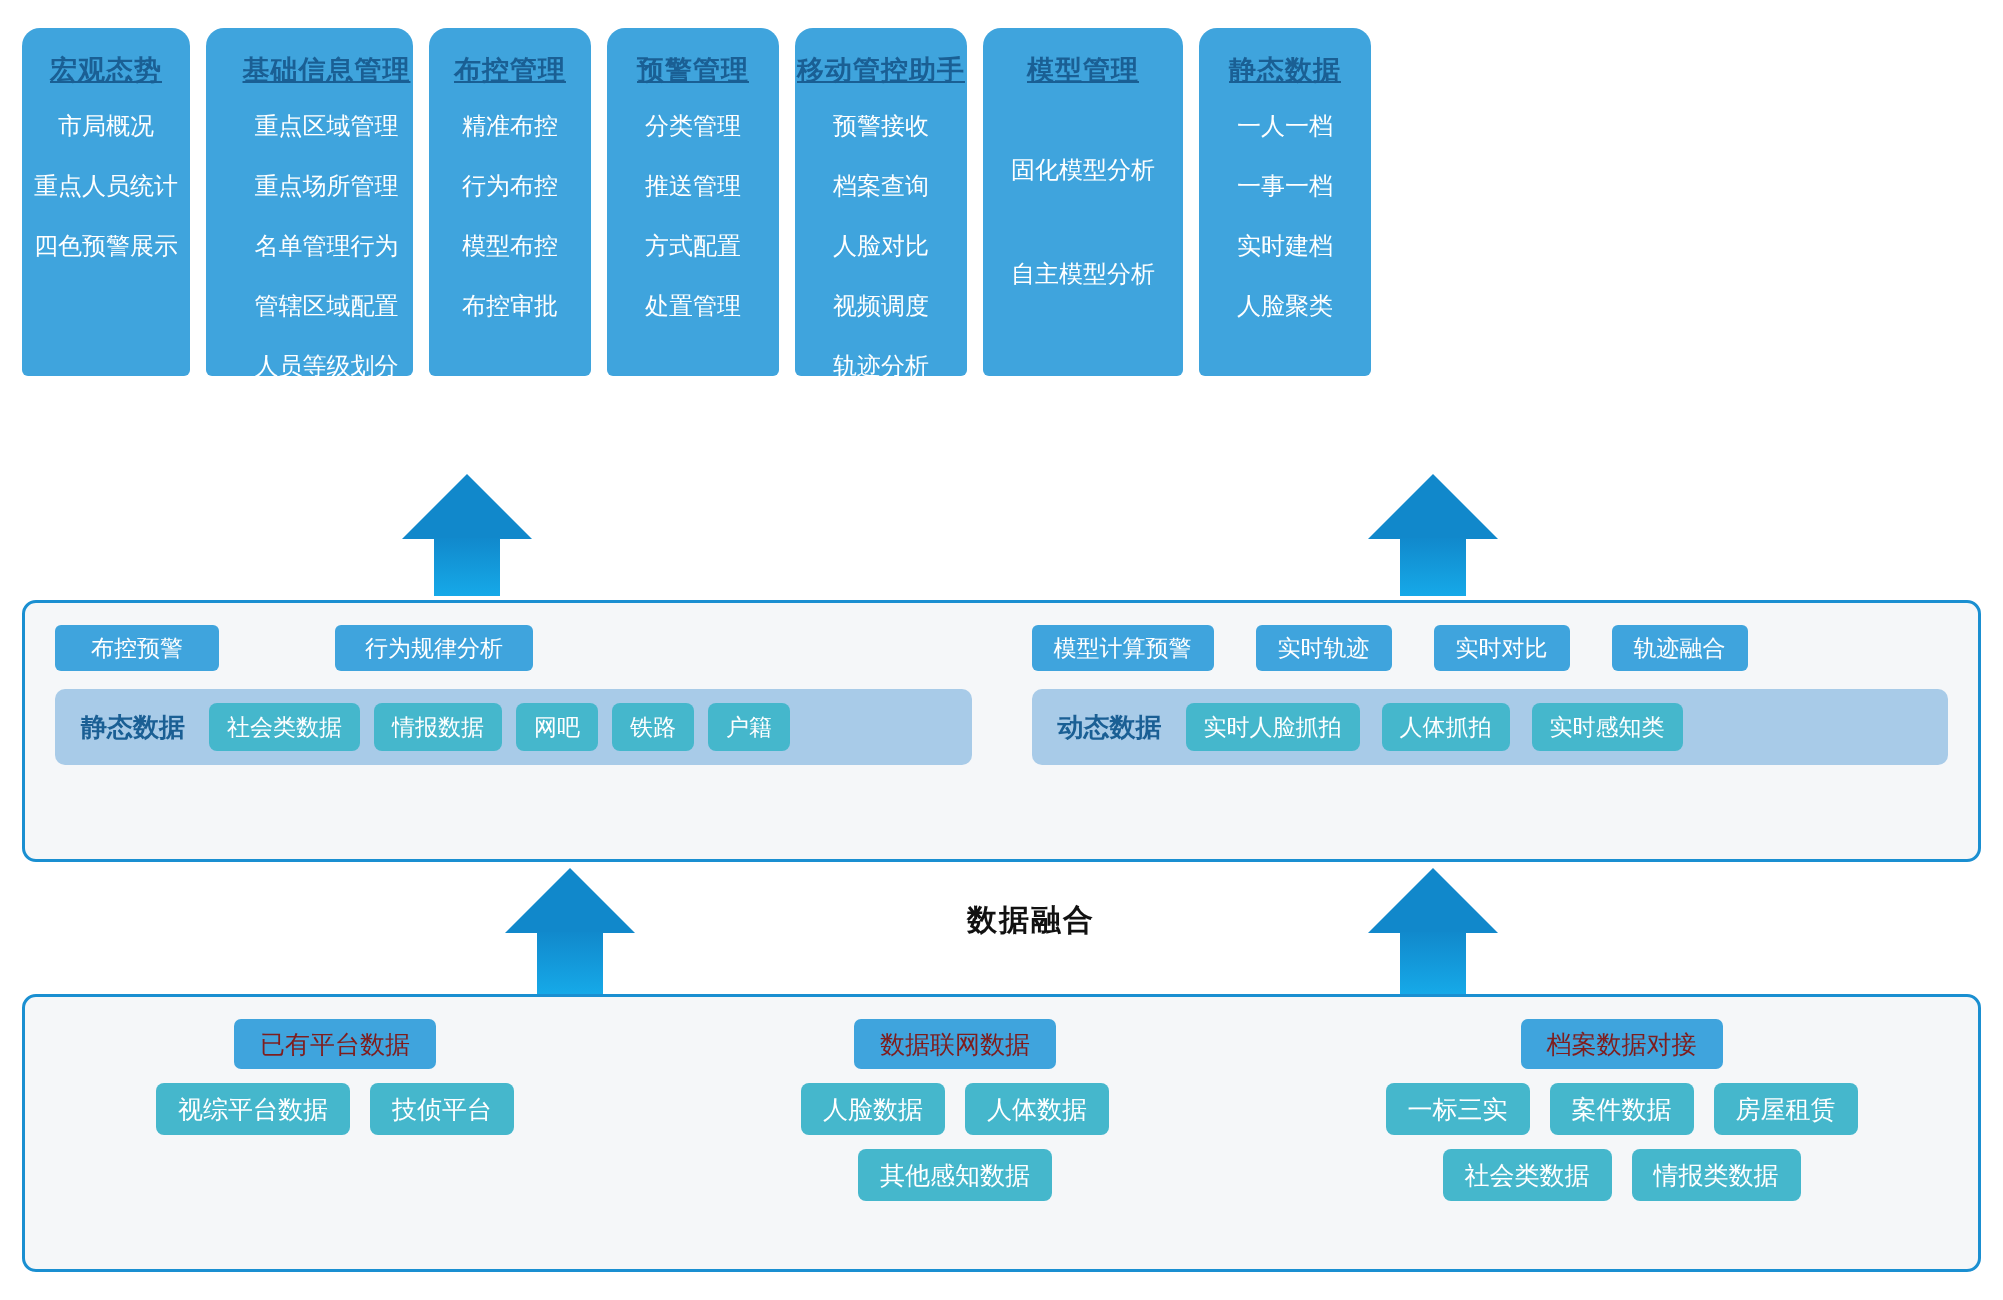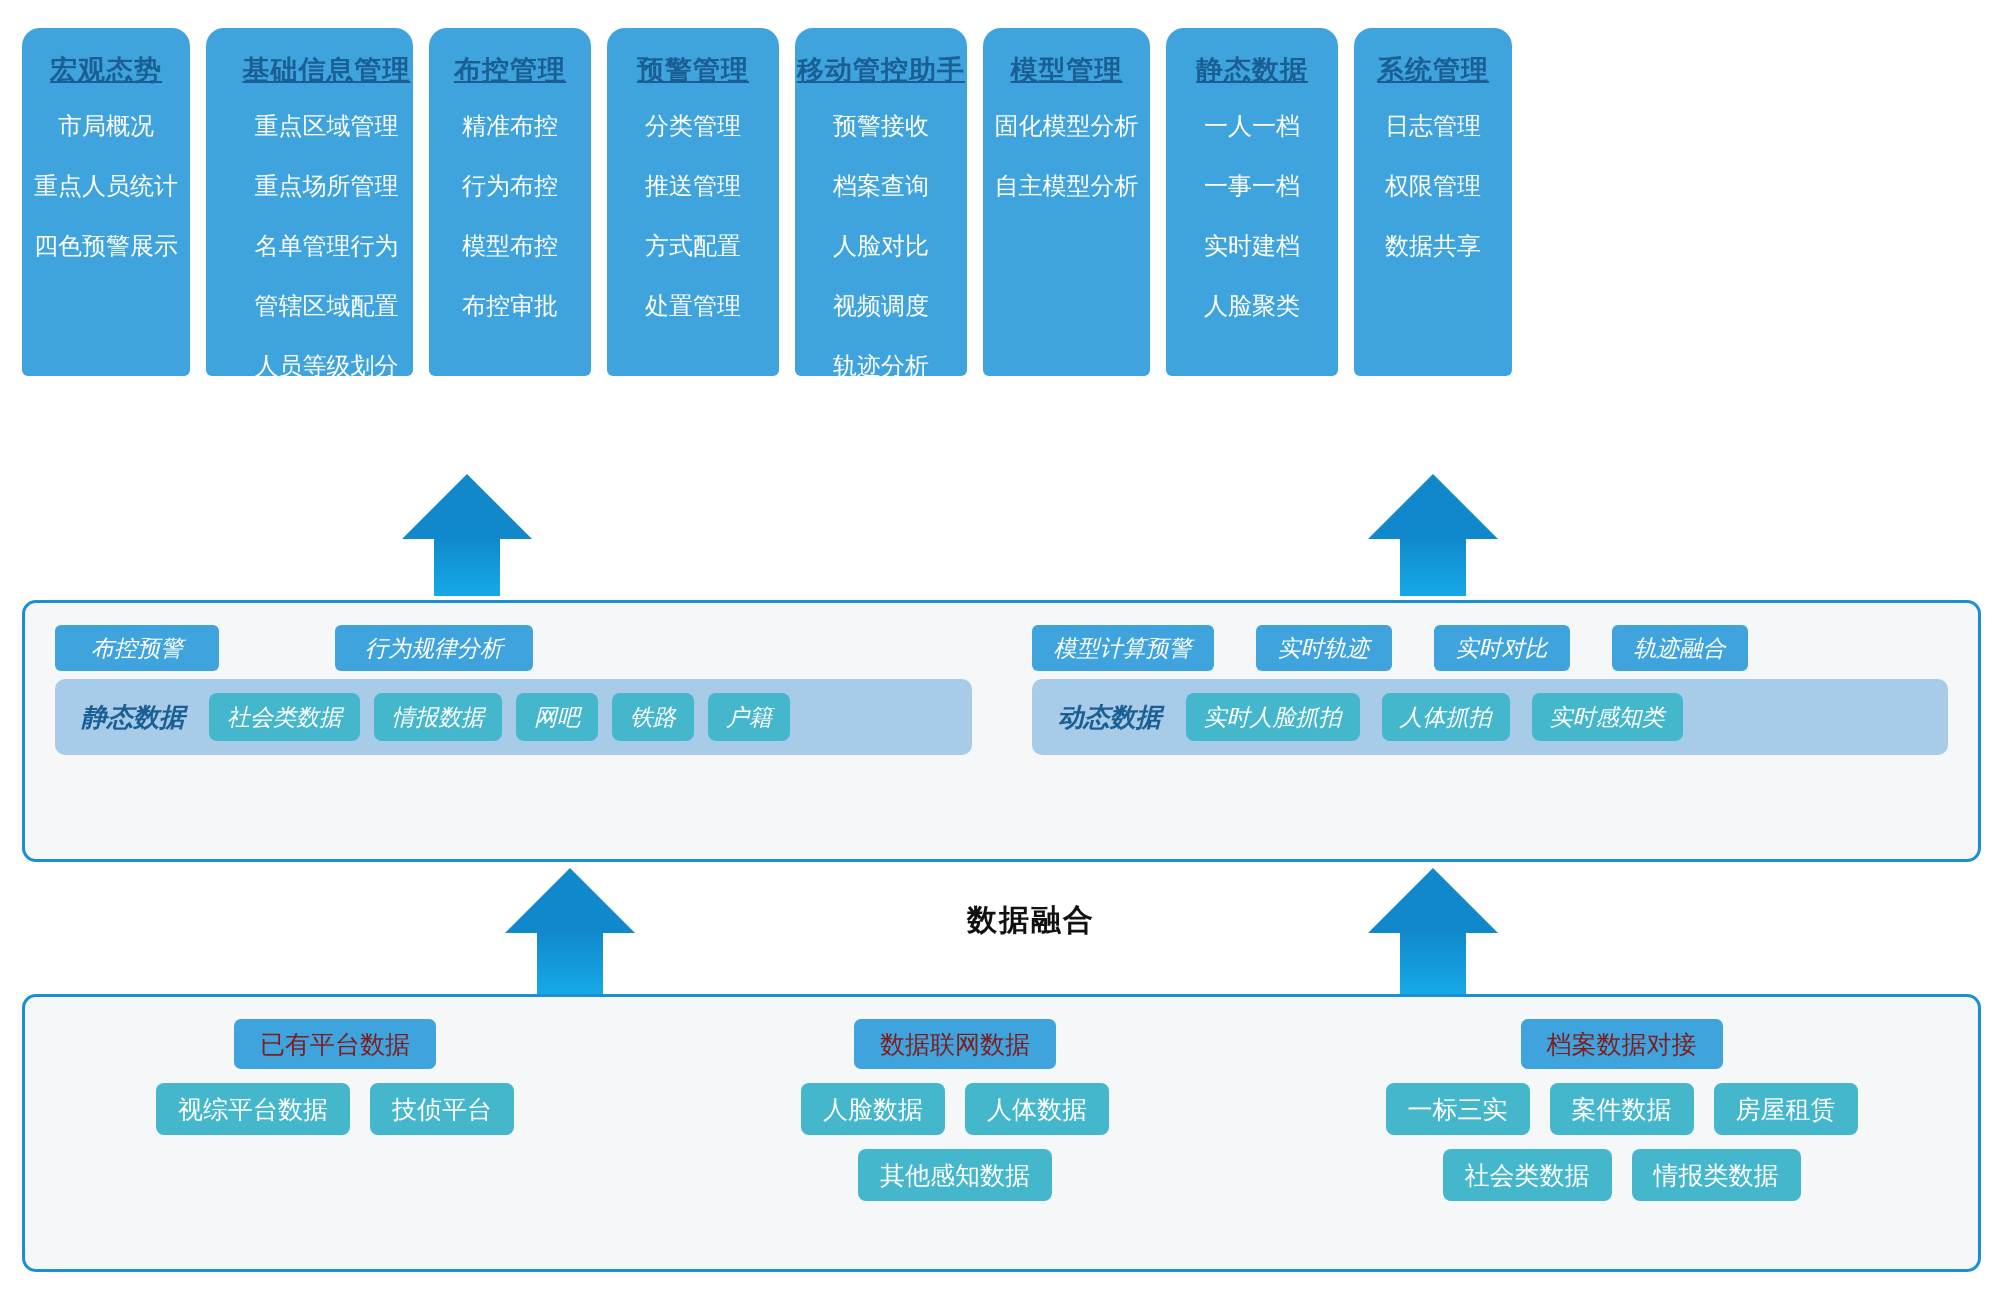--- a/index.html
+++ b/index.html
@@ -45,21 +45,21 @@
     white-space: nowrap;
   }
   .module-item:last-child { margin-bottom: 0; }
 
   
   .mc-0 { width: 168px; height: 348px; }
   .mc-1 { width: 207px; height: 348px; padding-left: 40px; }
   .mc-2 { width: 162px; height: 348px; }
   .mc-3 { width: 172px; height: 348px; }
   .mc-4 { width: 172px; height: 348px; }
-  .mc-5 { width: 167px; height: 348px; }
+  .mc-5 { width: 200px; height: 348px; gap: 44px; }
   .mc-6 { width: 172px; height: 348px; }
   .mc-7 { width: 158px; height: 348px; }
   .arrow-wrap { position: absolute; }
   .arrow-head {
     position: absolute; top: 0; left: 0;
     width: 0; height: 0;
     border-left: 65px solid transparent;
     border-right: 65px solid transparent;
     border-bottom: 65px solid #1188cb;
   }
@@ -78,22 +78,21 @@
     border-radius: 14px;
     background: #f5f7f9;
     display: flex;
     gap: 0;
   }
   .fusion-half {
     flex: 1;
     padding: 22px 30px 18px 30px;
     display: flex;
     flex-direction: column;
-    gap: 8px;
-    font-style: italic;
+    gap: 18px;
   }
   .chip-row { display: flex; align-items: center; }
   .chip {
     background: #3fa4dd;
     color: #ffffff;
     border-radius: 6px;
     font-size: 23px;
     height: 46px;
     display: flex;
     align-items: center;
@@ -238,26 +237,20 @@
         <div class="module-title">模型管理</div>
         <div class="module-item">固化模型分析</div>
         <div class="module-item">自主模型分析</div>
       </div>
       <div class="module-card mc-6">
         <div class="module-title">静态数据</div>
         <div class="module-item">一人一档</div>
         <div class="module-item">一事一档</div>
         <div class="module-item">实时建档</div>
         <div class="module-item">人脸聚类</div>
-      </div>
-      <div class="module-card mc-7">
-        <div class="module-title">系统管理</div>
-        <div class="module-item">日志管理</div>
-        <div class="module-item">权限管理</div>
-        <div class="module-item">数据共享</div>
       </div>
     </div>
 
   <div class="arrow-wrap" style="left:402px; top:474px; width:130px; height:122px;">
     <div class="arrow-head"></div>
     <div class="arrow-stem" style="height:58px;"></div>
   </div>
 
   <div class="arrow-wrap" style="left:1368px; top:474px; width:130px; height:122px;">
     <div class="arrow-head"></div>

